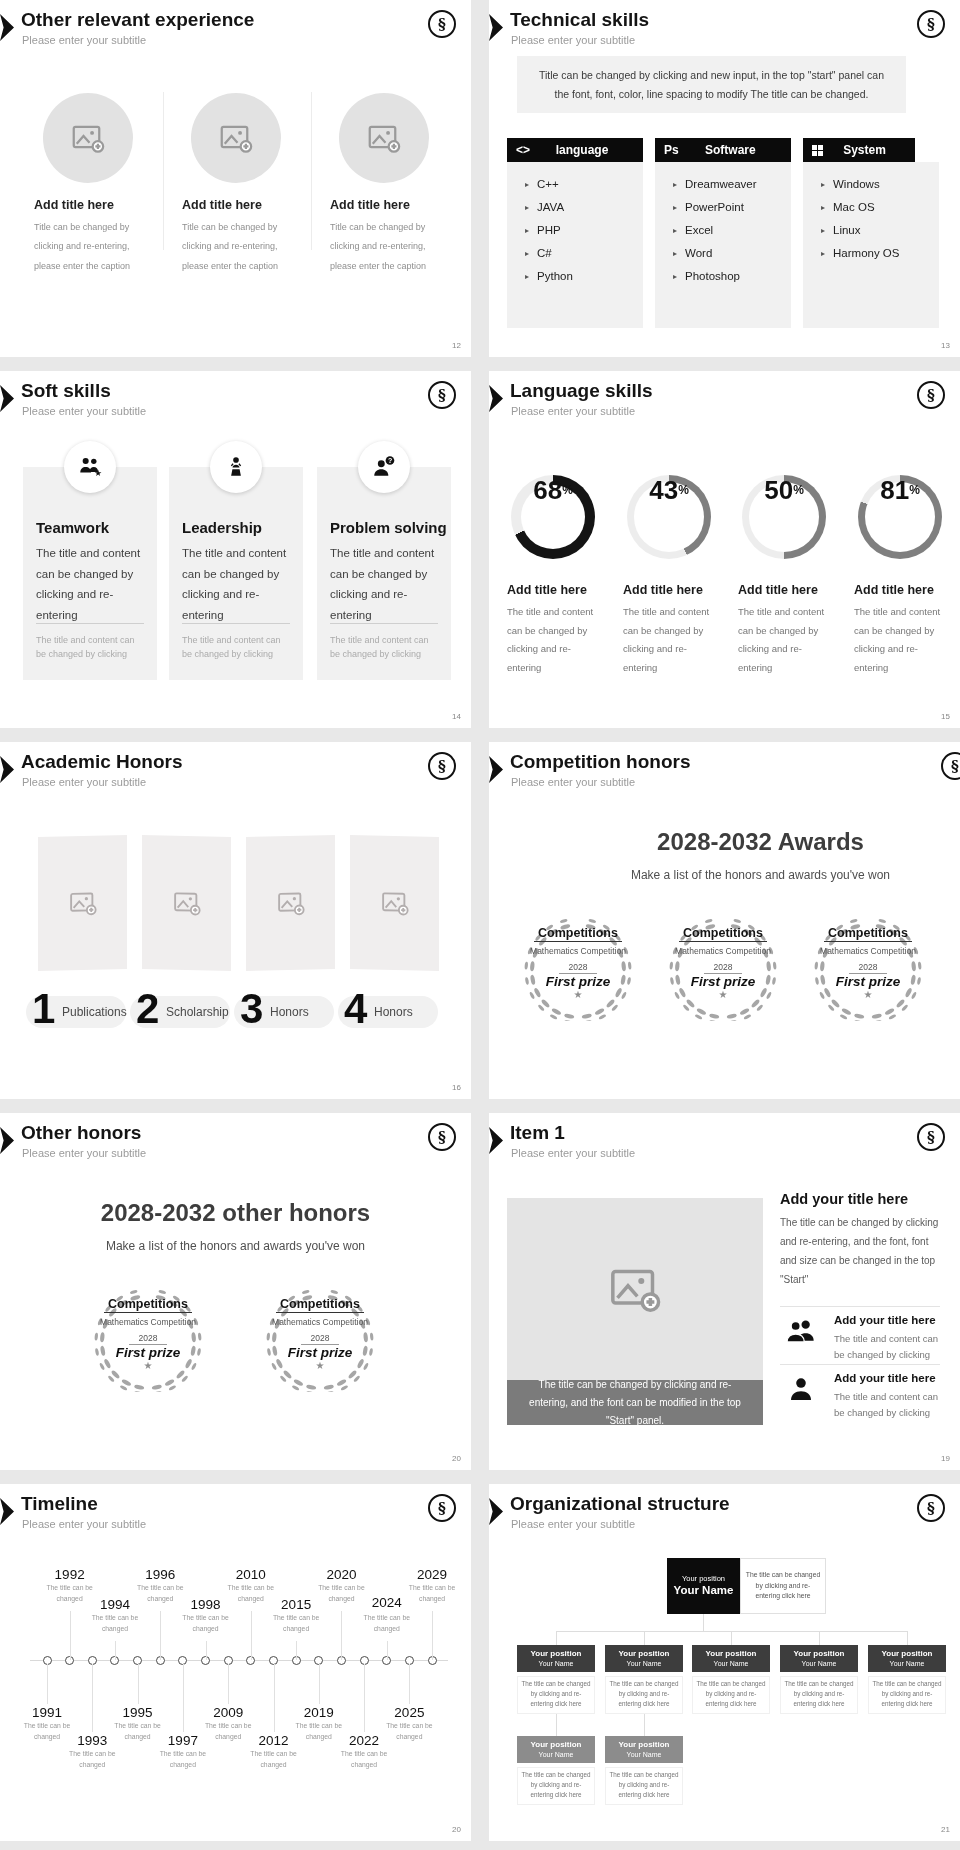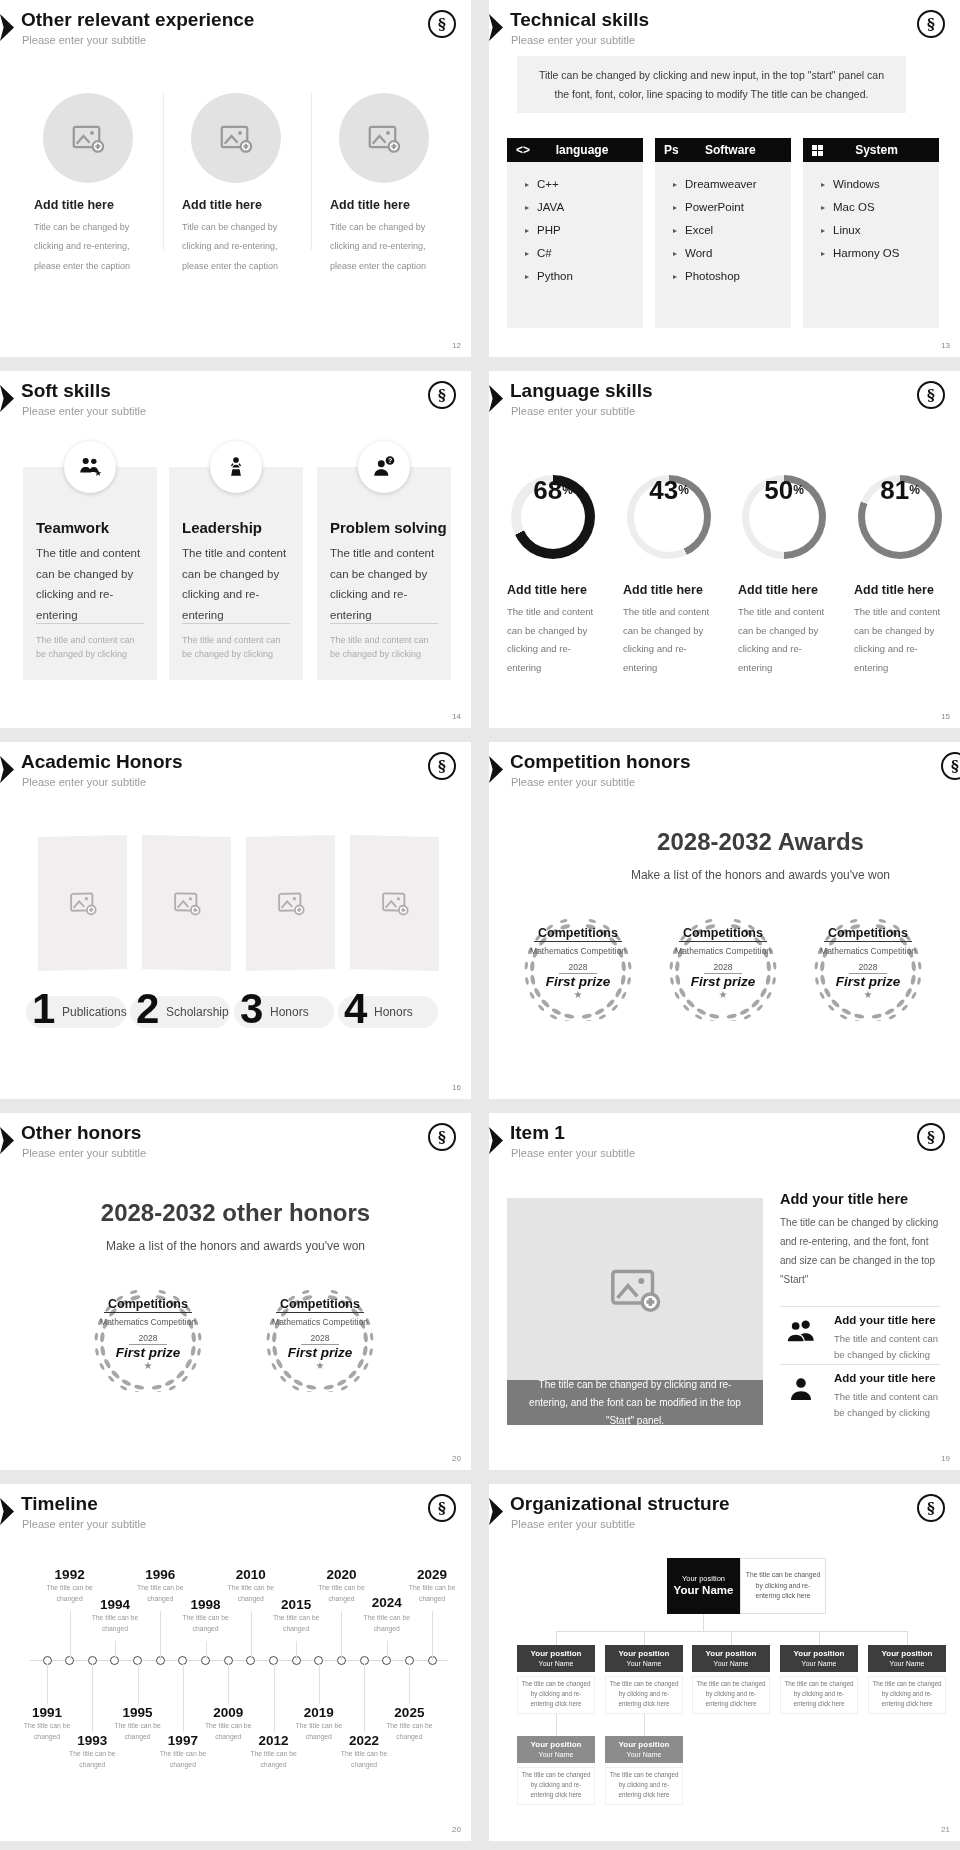--- a/index.html
+++ b/index.html
@@ -61,21 +61,21 @@
   .imgbox{position:absolute;background:#e4e4e4;display:flex;align-items:center;justify-content:center;}
   .capbar{position:absolute;background:#7b7b7b;color:#fff;font-size:10px;line-height:1.8;text-align:center;display:flex;align-items:center;justify-content:center;padding:0 16px;box-sizing:border-box;}
   .rTitle{position:absolute;font-size:14.5px;font-weight:bold;color:#141414;}
   .rBody{position:absolute;font-size:10px;color:#5a5a5a;line-height:1.9;}
   .eTitle{position:absolute;font-size:11.5px;font-weight:bold;color:#141414;}
   .eBody{position:absolute;font-size:9.5px;color:#777;line-height:1.7;}
   
   .tl-line{position:absolute;height:1px;background:#d9d9d9;}
   .tl-node{position:absolute;width:7px;height:7px;border:1.5px solid #4a4a4a;background:#fff;border-radius:50%;}
   .tl-conn{position:absolute;width:1px;background:#e0e0e0;}
-  .tl-year{position:absolute;width:50px;text-align:center;font-size:13.5px;font-weight:bold;color:#111;line-height:1;}
+  .tl-year{position:absolute;width:50px;text-align:center;font-size:13.5px;font-weight:normal;color:#111;line-height:1;}
   .tl-cap{position:absolute;width:50px;text-align:center;font-size:6.8px;color:#999;line-height:1.55;}
   
   .orgbox{position:absolute;color:#fff;display:flex;flex-direction:column;align-items:center;justify-content:center;text-align:center;box-sizing:border-box;}
   .orgbox .p1{font-size:8px;font-weight:bold;line-height:1.3;}
   .orgbox .p2{font-size:7px;line-height:1.3;}
   .orgtop .p1{font-size:7.5px;font-weight:normal;}
   .orgtop .p2{font-size:11.5px;font-weight:bold;}
   .orgnote{position:absolute;border:1px solid #e0e0e0;background:#fff;color:#555;font-size:6.8px;line-height:1.6;display:flex;align-items:center;justify-content:center;text-align:center;padding:2px 4px;box-sizing:border-box;}
   .orgdesc{position:absolute;border:1px solid #f0f0f0;background:#fff;color:#777;font-size:6.3px;line-height:1.55;text-align:center;padding:2px 3px;box-sizing:border-box;}
   .oline{position:absolute;background:#ddd;}
@@ -178,21 +178,21 @@
         </div>
         <div class="titem">
           <span class="b">▸</span>
           <span>Word</span>
         </div>
         <div class="titem">
           <span class="b">▸</span>
           <span>Photoshop</span>
         </div>
       </div>
-      <div class="tcol-head" style="left: 314px; top: 138px; width: 136px; height: 24px;">
+      <div class="tcol-head" style="left: 314px; top: 138px; width: 112px; height: 24px;">
         <span class="winicon">
           <i></i>
           <i></i>
           <i></i>
           <i></i>
         </span>
         <span class="lbl">System</span>
       </div>
       <div class="tcol-body" style="left: 314px; top: 162px; width: 136px; height: 150px; padding-top: 16px;">
         <div class="titem">

